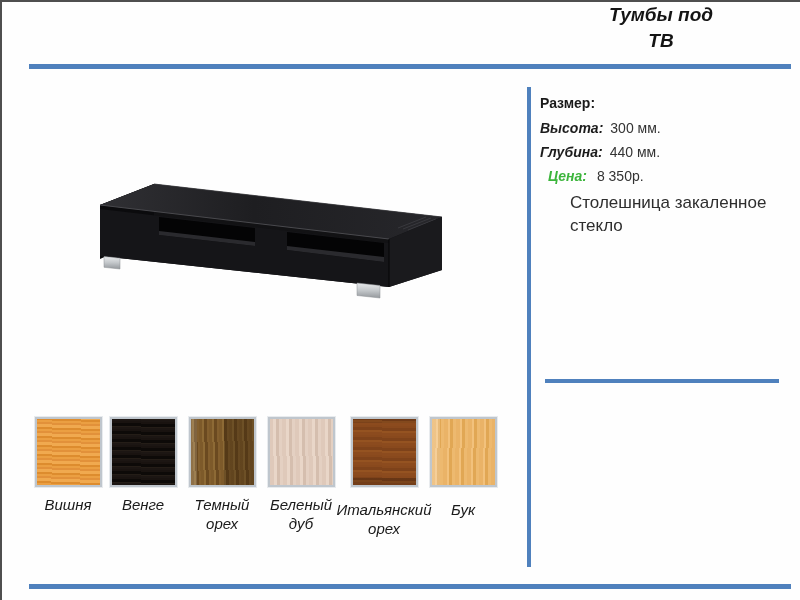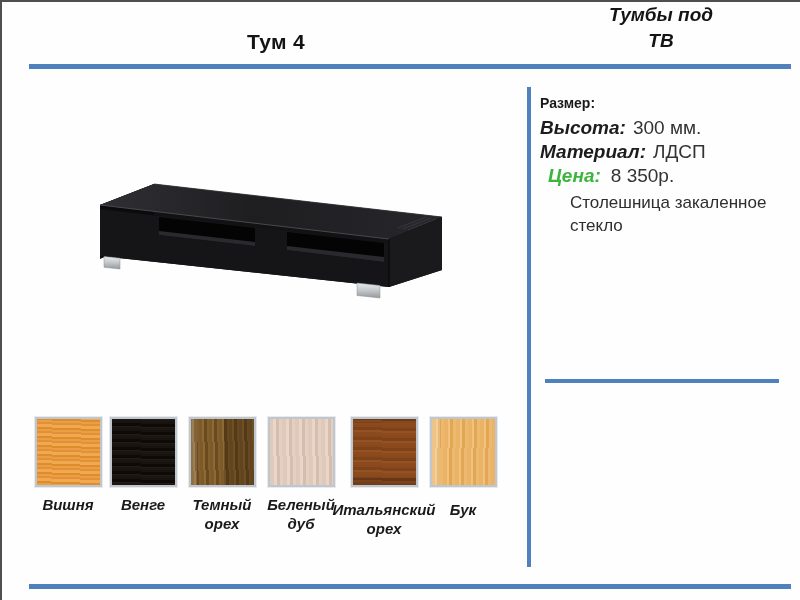--- a/index.html
+++ b/index.html
@@ -23,33 +23,33 @@
   .rule{position:absolute;background:#4f81bd;}
   .rule-top{left:27px;top:62px;width:762px;height:5px;}
   .rule-mid{left:543px;top:377px;width:234px;height:4px;}
   .rule-bottom{left:27px;top:582px;width:762px;height:5px;}
   .vline{position:absolute;left:525px;top:85px;width:4px;height:480px;background:#4f81bd;}
   
   .product{position:absolute;left:60px;top:150px;width:440px;height:160px;}
   
   .specs{position:absolute;left:538px;top:88px;width:246px;color:#2b2b2b;}
   .size-header{font-size:14px;font-weight:bold;color:#1a1a1a;line-height:26px;}
-  .spec-row{font-size:19px;line-height:24px;white-space:nowrap;}
+  .spec-row{font-size:14px;line-height:24px;white-space:nowrap;}
   .spec-label{font-weight:bold;font-style:italic;color:#1c1c1c;margin-right:7px;}
   .spec-value{color:#333;}
   .price .spec-label{color:#3cb53c;margin-right:10px;margin-left:8px;}
   .spec-note{font-size:17px;line-height:23px;color:#2e2e2e;margin-top:3px;width:235px;margin-left:30px;}
   
   .swatch-item{position:absolute;top:415px;width:110px;text-align:center;}
   .swatch-box{
     width:63px;height:66px;margin:0 auto;border:2px solid #bfc6cd;
     box-shadow:0 0 0 1px #e8ebee;
   }
   .swatch-name{
-    margin-top:8px;font-size:15px;font-weight:bold;font-style:italic;
+    margin-top:8px;font-size:15px;font-weight:normal;font-style:italic;
     color:#1a1a1a;line-height:19px;white-space:pre-line;
   }
   .swatch-item.lower .swatch-name{margin-top:13px;}
   .sw-0 .swatch-box{background:repeating-linear-gradient(2deg,#eb9f42 0 2px,#dd8c2e 2px 4px,#f0a94f 4px 7px,#e2913a 7px 9px);}
   .sw-1 .swatch-box{background:repeating-linear-gradient(1deg,#1c1613 0 2px,#241d17 2px 3px,#0d0a08 3px 6px,#191310 6px 8px);}
   .sw-2 .swatch-box{background:
       linear-gradient(90deg,rgba(255,255,255,.14) 0 9%,rgba(0,0,0,0) 9% 52%,rgba(35,20,4,.30) 52% 100%),
       repeating-linear-gradient(88deg,#7d5a2a 0 3px,#8d6a35 3px 5px,#6b4a20 5px 8px,#835f2e 8px 10px);}
   .sw-3 .swatch-box{background:repeating-linear-gradient(89deg,#dfc9ba 0 4px,#e9d6c8 4px 7px,#d5beae 7px 10px,#e4d0c2 10px 13px);}
   .sw-4 .swatch-box{background:
@@ -57,21 +57,20 @@
       repeating-linear-gradient(1deg,#8c4b1e 0 3px,#955321 3px 5px,#7e421a 5px 8px,#89491d 8px 10px);}
   .sw-5 .swatch-box{background:
       linear-gradient(90deg,rgba(255,255,255,.22) 0 12%,rgba(0,0,0,0) 12% 100%),
       repeating-linear-gradient(91deg,#eab367 0 4px,#f2c17c 4px 6px,#e1a754 6px 9px,#edb96f 9px 12px);}
 </style>
 </head>
 <body>
 
 <div class="page">
 
-  <div class="title-left">Тум 4</div>
   <div class="title-right">
     <span>Тумбы под</span>
     <span>ТВ</span>
   </div>
 
   <div class="rule rule-top"></div>
   <div class="vline"></div>
   <div class="rule rule-mid"></div>
   <div class="rule rule-bottom"></div>
 
@@ -116,21 +115,21 @@
     <polygon points="42,104.5 58,106.2 58,117 42,115.3" fill="url(#footGrad)" stroke="#8d9194" stroke-width="0.5"></polygon>
     <polygon points="295,131 318,133.5 318,146 295,143.5" fill="url(#footGrad)" stroke="#8d9194" stroke-width="0.5"></polygon>
   </svg>
 
   <div class="specs">
     <div class="size-header">Размер:</div>
     <div class="spec-row">
       <span class="spec-label">Высота:</span><span class="spec-value">300 мм.</span>
     </div>
     <div class="spec-row">
-      <span class="spec-label">Материал:</span><span class="spec-value">ЛДСП</span>
+      <span class="spec-label">Глубина:</span><span class="spec-value">440 мм.</span>
     </div>
     <div class="spec-row price">
       <span class="spec-label">Цена:</span><span class="spec-value">8 350р.</span>
     </div>
     <div class="spec-note">Столешница закаленное стекло</div>
   </div>
 
   <div class="swatch-item sw-0" style="left:11px">
     <div class="swatch-box"></div>
     <div class="swatch-name">Вишня</div>

